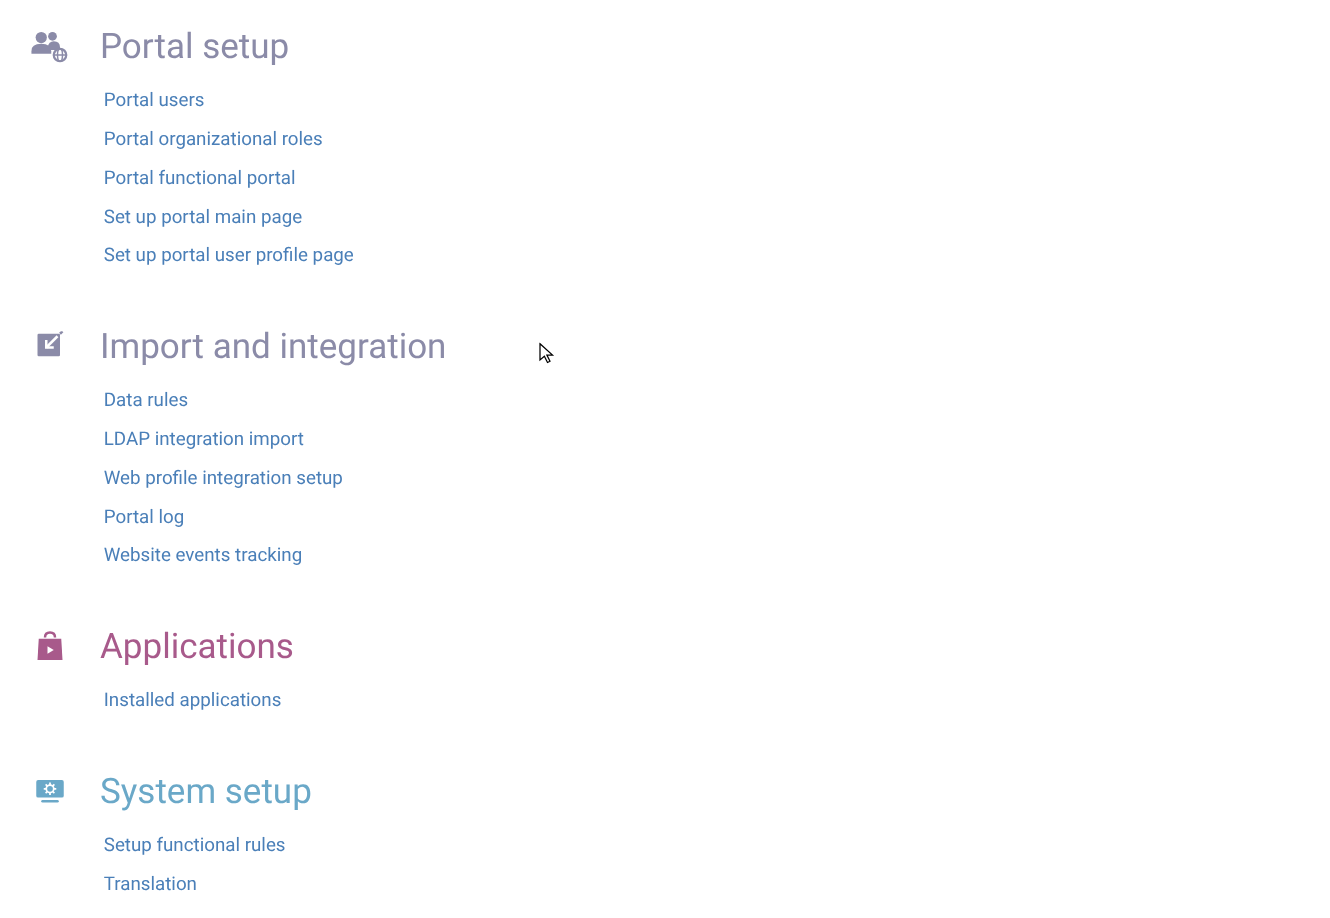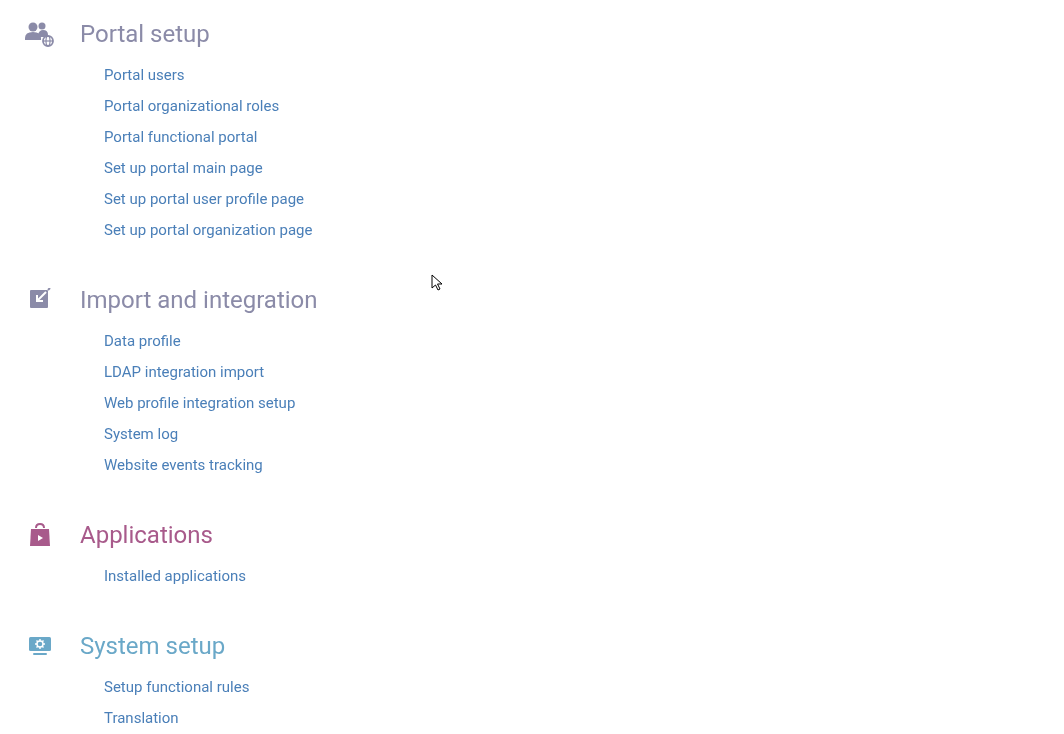--- a/index.html
+++ b/index.html
@@ -23,33 +23,33 @@
       align-items: center;
       margin-bottom: 12px;
     }
     .icon-cell {
       width: 80px;
       display: flex;
       justify-content: center;
       align-items: center;
     }
     .section-title {
-      font-size: 24px;
+      font-size: 28px;
       font-weight: 400;
       color: #8b8ba8;
       text-align: center;
     }
     .section-title.applications {
       color: #a85a8b;
     }
     .section-title.system {
       color: #6aa8c8;
     }
     .links {
-      margin-left: 104px;
+      margin-left: 83px;
     }
     .link {
       display: block;
       color: #4a7fb8;
       font-size: 15px;
       text-decoration: none;
       line-height: 31px;
     }
     .cursor {
       position: absolute;
@@ -79,41 +79,40 @@
       </svg>
     </div>
     <div class="section-title">Portal setup</div>
   </div>
   <div class="links">
     <a href="#" class="link">Portal users</a>
     <a href="#" class="link">Portal organizational roles</a>
     <a href="#" class="link">Portal functional portal</a>
     <a href="#" class="link">Set up portal main page</a>
     <a href="#" class="link">Set up portal user profile page</a>
-    <a href="#" class="link">Set up portal organization page</a>
   </div>
 </div>
 
 <div class="section">
   <div class="section-header">
     <div class="icon-cell">
       <svg width="24" height="24" viewBox="0 0 24 24">
         <rect x="2" y="2" width="18" height="18" rx="1" fill="#8b8ba8"></rect>
         <line x1="18" y1="4" x2="9" y2="13" stroke="#ffffff" stroke-width="2"></line>
         <polyline points="9,7 9,13 15,13" fill="none" stroke="#ffffff" stroke-width="2"></polyline>
         <line x1="20" y1="2" x2="22" y2="0" stroke="#8b8ba8" stroke-width="2"></line>
       </svg>
     </div>
     <div class="section-title">Import and integration</div>
   </div>
   <div class="links">
-    <a href="#" class="link">Data profile</a>
+    <a href="#" class="link">Data rules</a>
     <a href="#" class="link">LDAP integration import</a>
     <a href="#" class="link">Web profile integration setup</a>
-    <a href="#" class="link">System log</a>
+    <a href="#" class="link">Portal log</a>
     <a href="#" class="link">Website events tracking</a>
   </div>
 </div>
 
 <div class="section">
   <div class="section-header">
     <div class="icon-cell">
       <svg width="24" height="26" viewBox="0 0 24 26">
         <path d="M 8 6 Q 8 2 12 2 Q 16 2 16 6" fill="none" stroke="#a85a8b" stroke-width="2"></path>
         <path d="M 3 7 L 21 7 L 22 24 L 2 24 Z" fill="#a85a8b"></path>

